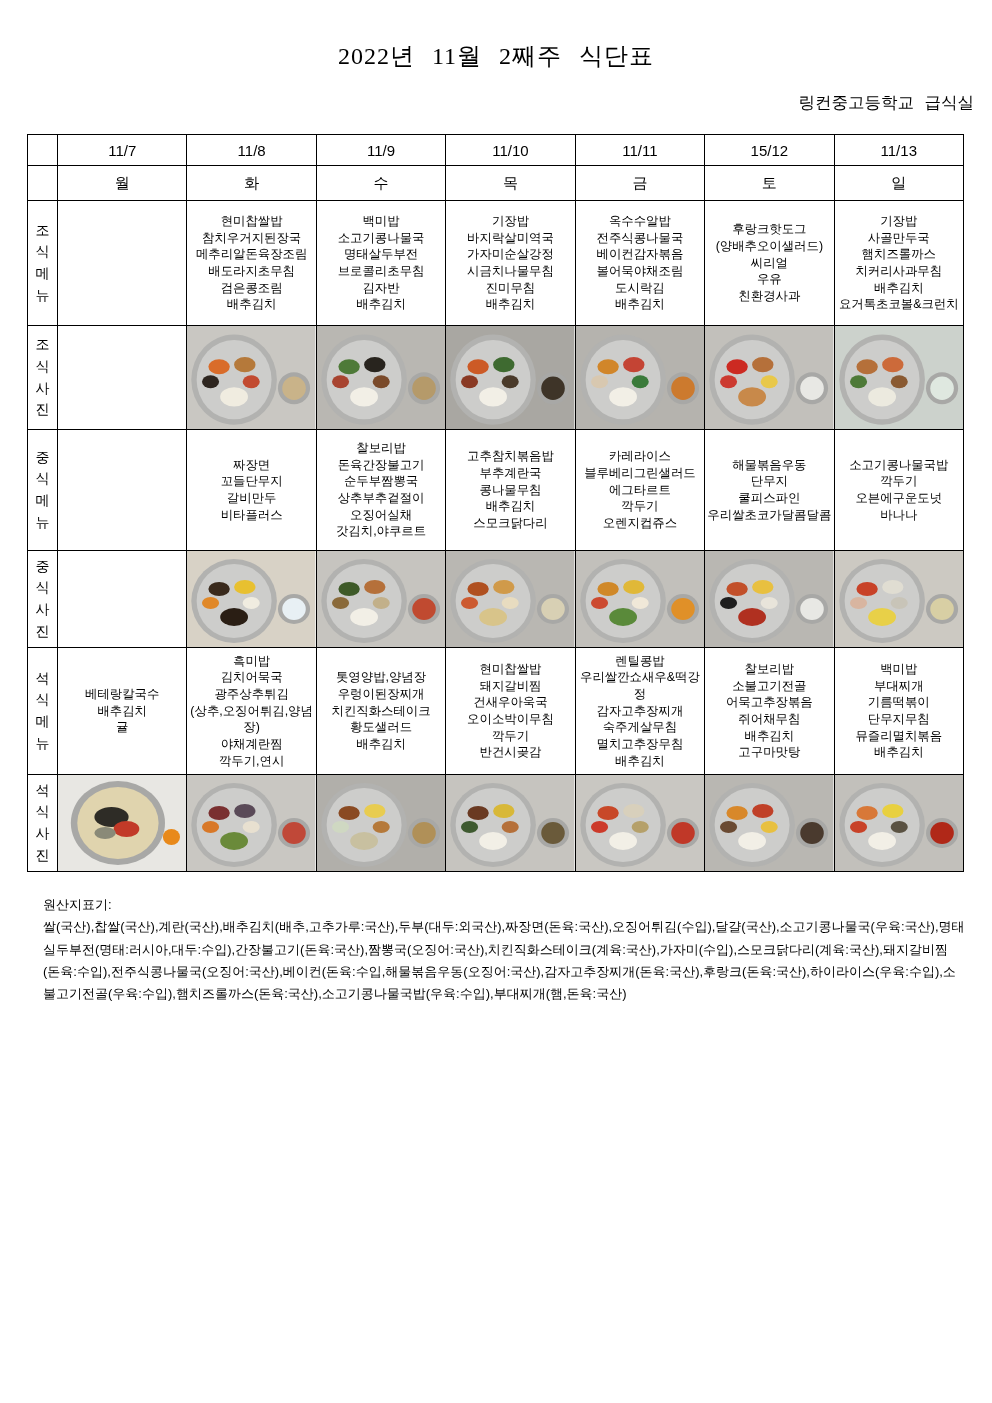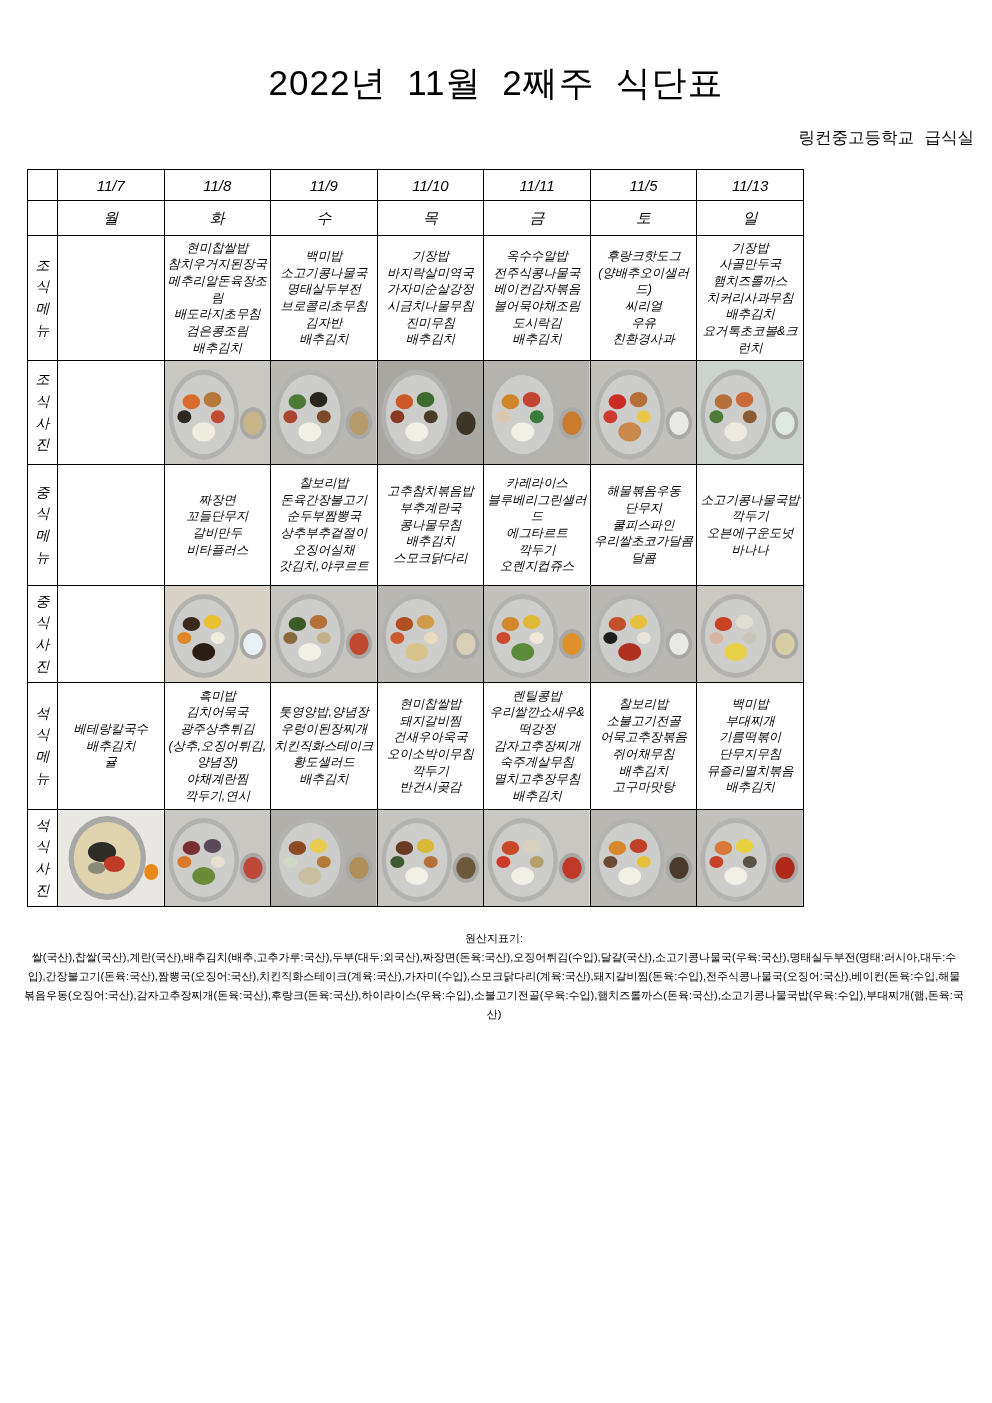--- a/index.html
+++ b/index.html
@@ -1,38 +1,38 @@
 <!DOCTYPE html>
 <html><head>
 <meta charset="utf-8">
 <style>
   html,body{margin:0;padding:0;background:#ffffff;}
   .page{width:992px;min-height:1403px;background:#fff;position:relative;
         font-family:"Liberation Sans","DejaVu Sans",sans-serif;color:#000;}
-  .title{padding-top:60px;text-align:center;font-family:Liberation Sans, sans-serif;
-         font-size:35px;letter-spacing:1px;word-spacing:10px;font-weight:400;}
+  .title{padding-top:40px;text-align:center;font-family:Liberation Serif, serif;
+         font-size:24px;letter-spacing:1px;word-spacing:10px;font-weight:400;}
   .subtitle{text-align:right;margin:20px 18px 0 0;font-size:16.5px;word-spacing:6px;}
-  table.menu{border-collapse:collapse;table-layout:fixed;width:777px;margin:20px 0 0 27px;font-style:italic;}
+  table.menu{border-collapse:collapse;table-layout:fixed;width:937px;margin:20px 0 0 27px;}
   table.menu td{border:1px solid #000;text-align:center;vertical-align:middle;
                 overflow:hidden;padding:0;}
   col.lab{width:30px;}
   .label-cell{white-space:pre-line;font-size:14px;line-height:1.55;padding:1px;}
   .r-date td{height:30px;font-size:15px;}
   .r-day td{height:34px;font-size:15px;}
   .r-bmenu td{height:124px;}
   .r-lmenu td{height:120px;}
   .r-dmenu td{height:126px;}
   .r-bphoto td{height:103px;}
   .r-lphoto td{height:96px;}
   .r-dphoto td{height:96px;}
   td.menu-cell{white-space:pre-line;word-break:break-all;font-size:12.4px;line-height:1.34;
                padding:3px 2px;}
   td.photo-cell{padding:2px;}
   td.photo-cell svg{display:block;width:100%;height:100%;}
-  .footer{margin:22px 27px 0 23px;font-size:11px;line-height:1.72;text-align:center;}
+  .footer{margin:22px 27px 0 43px;font-size:13px;line-height:1.72;}
   .origin-heading{margin:0;}
   .origin-text{margin:0;word-break:break-all;}
   .vendors{margin-top:26px;}
   .vendors-line2{padding-left:50px;}
 </style>
 </head>
 <body>
 
 <div class="page">
   <div class="title">2022년 11월 2째주 식단표</div>
@@ -50,21 +50,21 @@
         <col>
     </colgroup>
     <tbody id="table-body">
         <tr class="r-date">
           <td class="label-cell"></td>
           <td>11/7</td>
           <td>11/8</td>
           <td>11/9</td>
           <td>11/10</td>
           <td>11/11</td>
-          <td>11/5</td>
+          <td>15/12</td>
           <td>11/13</td>
         </tr>
         <tr class="r-day">
           <td class="label-cell"></td>
           <td>월</td>
           <td>화</td>
           <td>수</td>
           <td>목</td>
           <td>금</td>
           <td>토</td>

